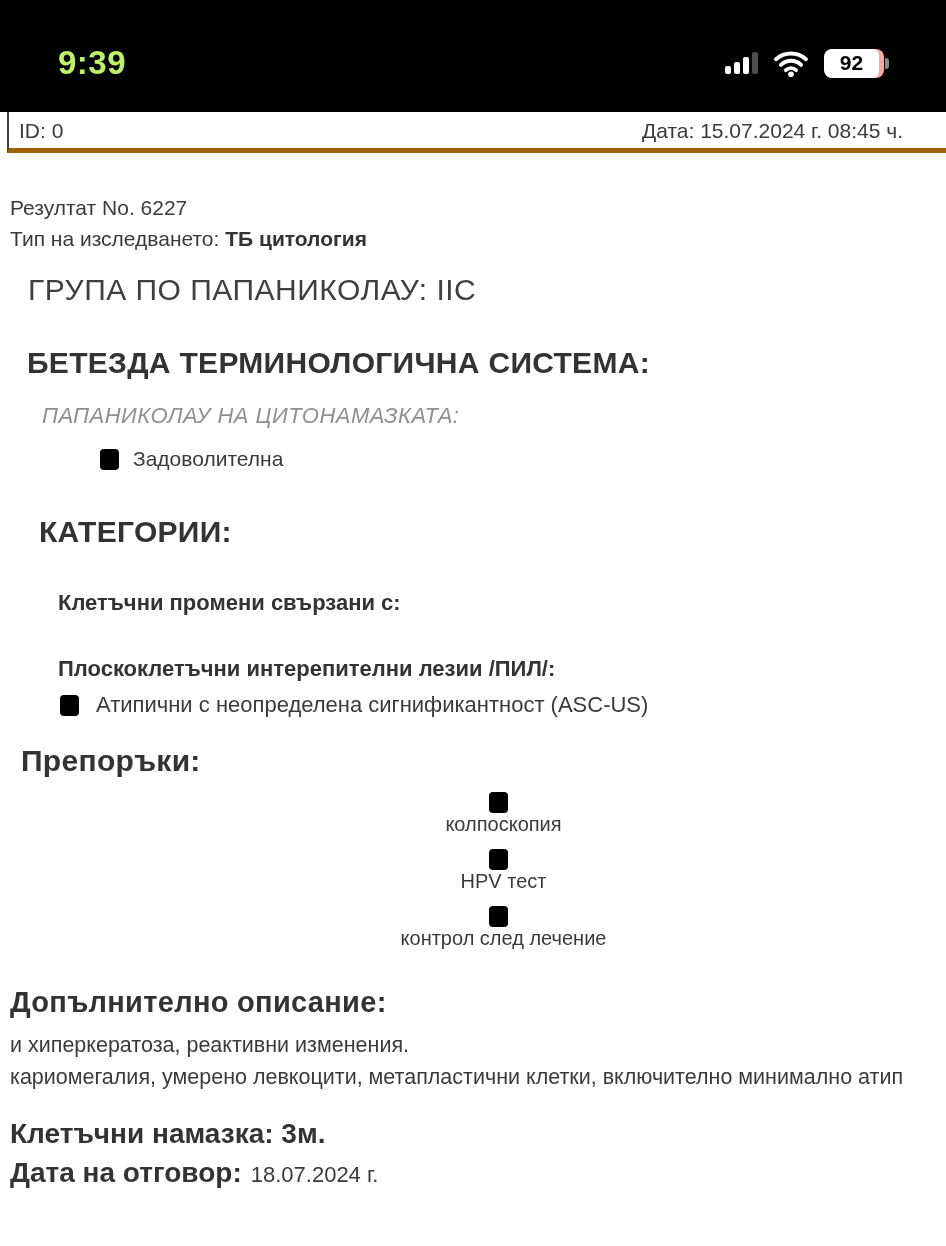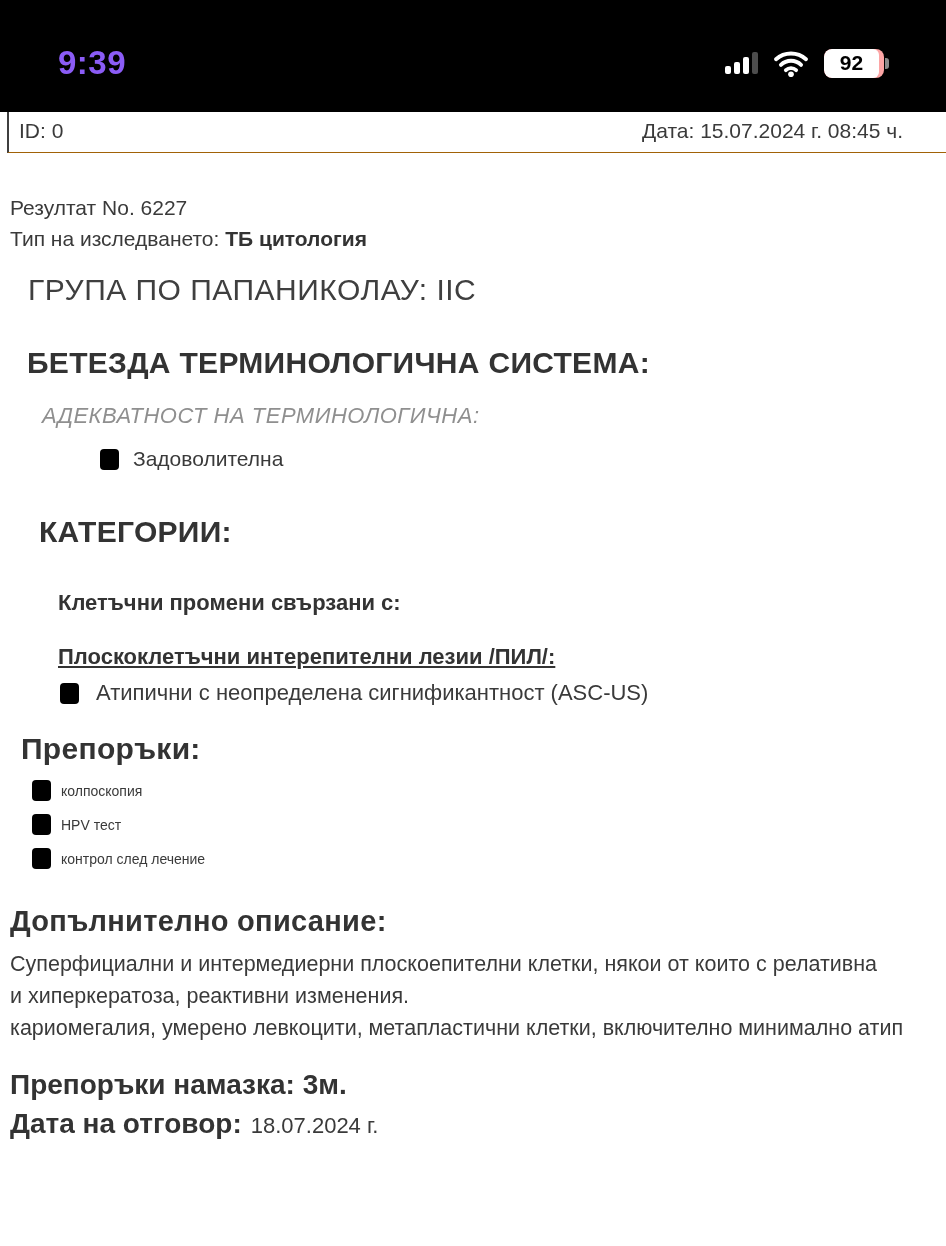--- a/index.html
+++ b/index.html
@@ -11,42 +11,42 @@
     color:#3a3a3a;
     overflow:hidden;
   }
   
   .status-bar{
     position:absolute;top:0;left:0;width:946px;height:112px;
     background:#000000;display:flex;align-items:center;
     box-sizing:border-box;padding:14px 57px 0 58px;
     justify-content:space-between;
   }
-  .sb-time{color:#8b5cf6;font-size:33px;font-weight:700;letter-spacing:.5px;}
+  .sb-time{color:#bef264;font-size:33px;font-weight:700;letter-spacing:.5px;}
   .sb-icons{display:flex;align-items:center;gap:15px;}
   .sig{display:flex;align-items:flex-end;gap:3px;height:22px;}
   .sig span{width:6px;border-radius:2px;background:#ffffff;display:block;}
   .sig .b1{height:8px;} .sig .b2{height:12px;} .sig .b3{height:17px;}
   .sig .b4{height:22px;background:#4d4d4d;}
   .battery{display:flex;align-items:center;}
   .batt-body{
     position:relative;width:60px;height:29px;background:#fca5a5;
     border-radius:8px;overflow:hidden;
   }
   .batt-fill{
     position:absolute;left:0;top:0;height:29px;width:55px;background:#ffffff;
     border-radius:8px 6px 6px 8px;
     display:flex;align-items:center;justify-content:center;
   }
   .batt-fill span{color:#000000;font-size:21px;font-weight:700;}
   .batt-tip{width:4px;height:11px;background:#8a8a8a;border-radius:0 3px 3px 0;margin-left:1px;}
   
   .header-box{
     position:absolute;top:112px;left:7px;width:939px;height:41px;
-    border-left:2px solid #3f3f3f;border-bottom:1px solid #a16207;
+    border-left:2px solid #3f3f3f;border-bottom:5px solid #a16207;
     box-sizing:border-box;
   }
   .header-box .id{position:absolute;left:10px;top:7px;font-size:21px;color:#3a3a3a;}
   .header-box .date{position:absolute;left:633px;top:7px;font-size:21px;color:#3a3a3a;}
   
   .doc{position:absolute;top:156px;left:0;width:946px;overflow:hidden;}
   .line{white-space:nowrap;}
   .result-no{margin:40px 0 0 10px;font-size:21px;}
   .exam-type{margin:7px 0 0 10px;font-size:21px;}
   .exam-type b{font-weight:700;color:#333333;text-align:center;}
@@ -55,25 +55,25 @@
   .bethesda-h{margin:39px 0 0 27px;}
   .adequacy{margin:23px 0 0 42px;font-size:22px;font-style:italic;color:#8f8f8f;letter-spacing:.5px;}
   .categories-h{margin:44px 0 0 39px;}
   .recs-h{margin:26px 0 0 21px;}
   .row{display:flex;align-items:center;}
   .sq{width:19px;height:21px;background:#000000;border-radius:4px;flex:0 0 auto;}
   .row-zadov{margin:18px 0 0 100px;font-size:21px;}
   .row-zadov .sq{margin-right:14px;}
   .grp-label{margin-left:58px;font-size:22px;font-weight:700;color:#333333;}
   .grp1-label{margin-top:41px;}
-  .grp2-label{margin-top:28px;text-decoration:underline;}
+  .grp2-label{margin-top:40px;}
   .row-grp{margin-left:60px;font-size:22px;}
   .row-grp{margin-top:10px;}
   .row-grp .sq{margin-right:17px;}
-  .row-rec{margin-left:32px;font-size:14px;}
+  .row-rec{margin-left:61px;font-size:20px;flex-direction:column;}
   .row-rec .sq{margin-right:10px;}
   .rec-1{margin-top:14px;} .rec-2{margin-top:13px;} .rec-3{margin-top:13px;}
   .addl-h{margin:36px 0 0 10px;font-size:29px;}
   .para{margin:10px 0 0 10px;font-size:21.5px;line-height:32px;color:#3a3a3a;width:936px;overflow:hidden;}
   .next-smear{margin:25px 0 0 10px;font-size:28px;font-weight:700;color:#333333;}
   .resp-date{margin:7px 0 0 10px;font-size:28px;font-weight:700;color:#333333;display:flex;align-items:baseline;}
   .resp-date .val{font-size:22px;font-weight:400;color:#3a3a3a;margin-left:9px;}
 </style>
 </head>
 <body>
@@ -118,21 +118,21 @@
     <div class="exam-type line">
       <span>Тип на изследването:</span>
       <span> </span>
       <b>ТБ цитология</b>
     </div>
 
     <div class="pap line">ГРУПА ПО ПАПАНИКОЛАУ: IIC</div>
 
     <div class="h-big bethesda-h line">БЕТЕЗДА ТЕРМИНОЛОГИЧНА СИСТЕМА:</div>
 
-    <div class="adequacy line">АДЕКВАТНОСТ НА ТЕРМИНОЛОГИЧНА:</div>
+    <div class="adequacy line">ПАПАНИКОЛАУ НА ЦИТОНАМАЗКАТА:</div>
 
     <div class="row row-zadov">
       <span class="sq"></span>
       <span class="line">Задоволителна</span>
     </div>
 
     <div class="h-big categories-h line">КАТЕГОРИИ:</div>
 
     <div class="grp-label grp1-label line">Клетъчни промени свързани с:</div>
 
@@ -153,26 +153,25 @@
       <span class="line">HPV тест</span>
     </div>
     <div class="row row-rec rec-3">
       <span class="sq"></span>
       <span class="line">контрол след лечение</span>
     </div>
 
     <div class="h-big addl-h line">Допълнително описание:</div>
 
     <div class="para">
-      <div class="line">Суперфициални и интермедиерни плоскоепителни клетки, някои от които с релативна</div>
       <div class="line">и хиперкератоза, реактивни изменения.</div>
       <div class="line">кариомегалия, умерено левкоцити, метапластични клетки, включително минимално атип</div>
     </div>
 
-    <div class="next-smear line">Препоръки намазка: 3м.</div>
+    <div class="next-smear line">Клетъчни намазка: 3м.</div>
 
     <div class="resp-date">
       <span class="line">Дата на отговор:</span>
       <span class="val line">18.07.2024 г.</span>
     </div>
 
   </div>
 </div>
 
 </body></html>

